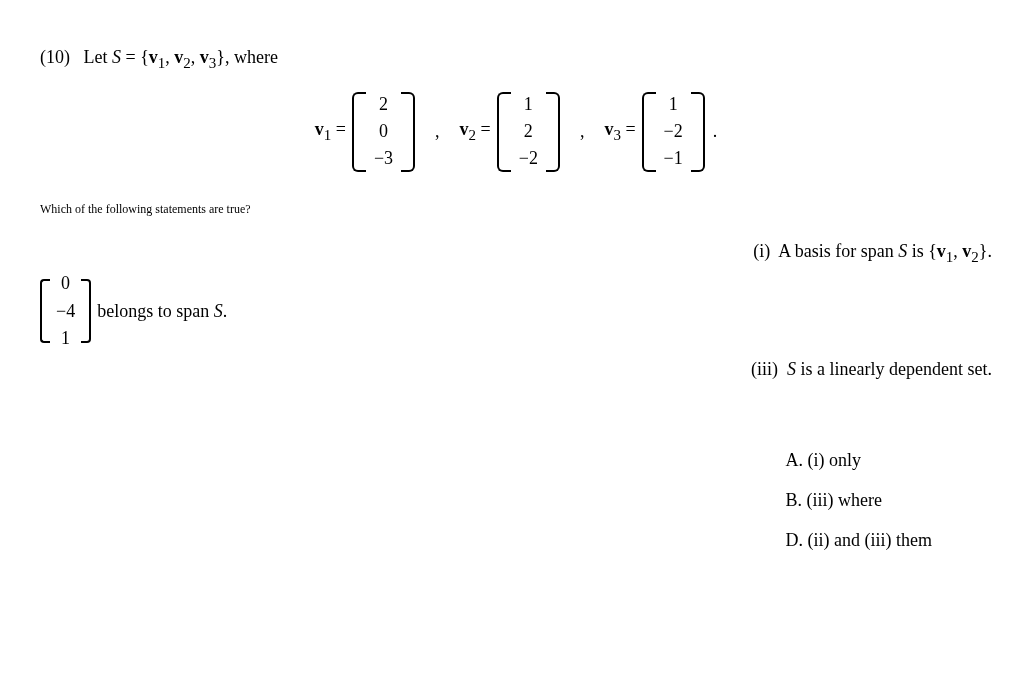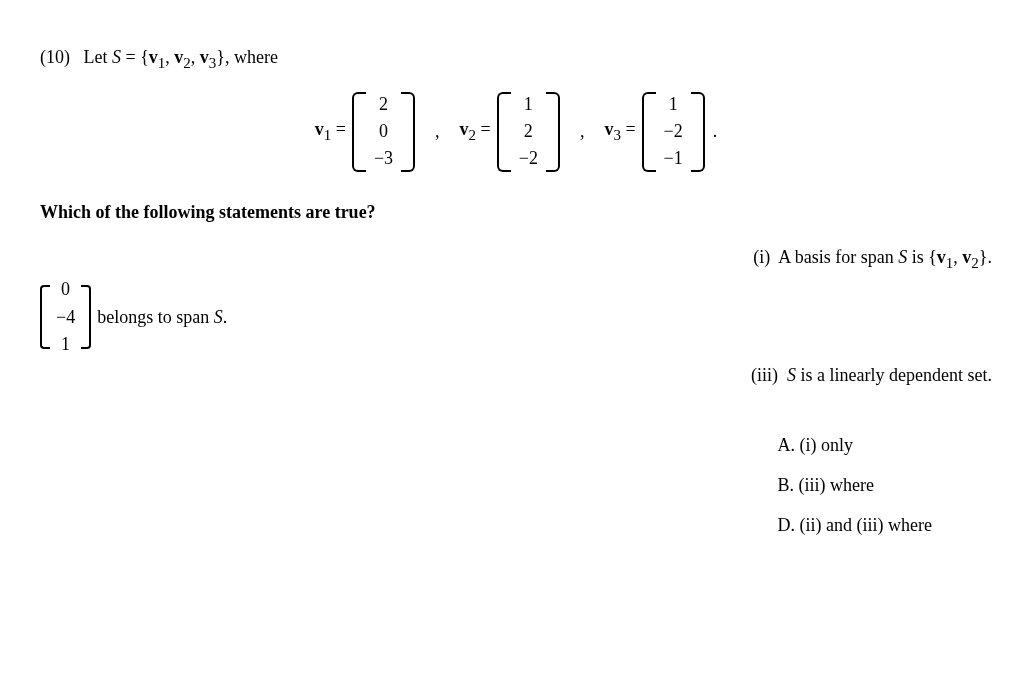--- a/index.html
+++ b/index.html
@@ -128,21 +128,21 @@
     }
 
     .col-values-sm span {
       line-height: 1.4;
       font-size: 18px;
     }
 
     .answers {
       position: absolute;
       right: 60px;
-      bottom: 80px;
+      bottom: 65px;
       text-align: left;
       line-height: 2;
     }
 
     .answer-item {
       font-size: 18px;
       margin: 4px 0;
     }
 
     .content-wrapper {
@@ -153,22 +153,21 @@
     .bold {
       font-weight: bold;
     }
 
     .italic {
       font-style: italic;
     }
 
     .question-text {
       margin: 10px 0 16px 0;
-      font-size: 18px;
-      font-weight: bold;
+      font-size: 12px;
     }
 
     .period {
       font-size: 18px;
       margin-left: 2px;
     }
   </style>
 </head>
 <body>
 
@@ -259,17 +258,17 @@
     <div class="answer-item">
       <span>A.</span>
       <span> (i) only</span>
     </div>
     <div class="answer-item">
       <span>B.</span>
       <span> (iii) where</span>
     </div>
     <div class="answer-item">
       <span>D.</span>
-      <span> (ii) and (iii) where</span>
+      <span> (ii) and (iii) them</span>
     </div>
   </div>
 
 </div>
 
 </body></html>

